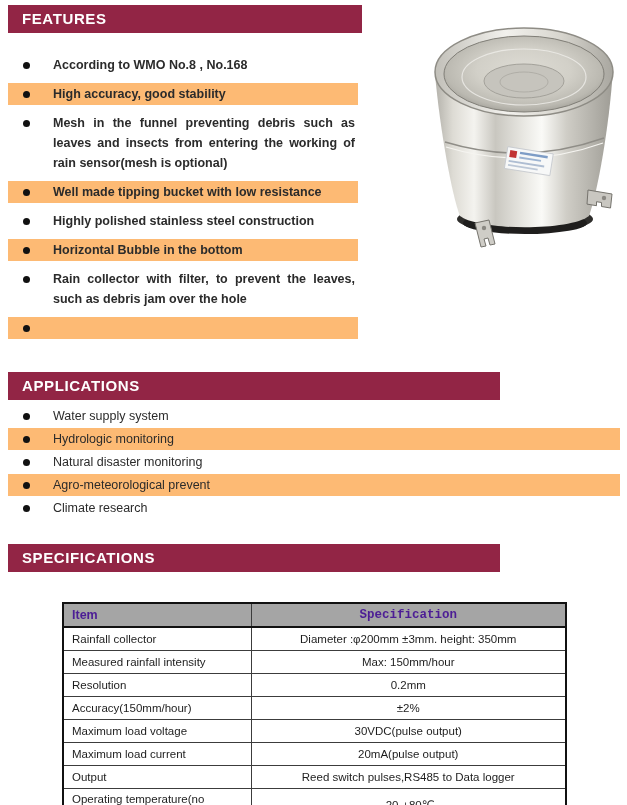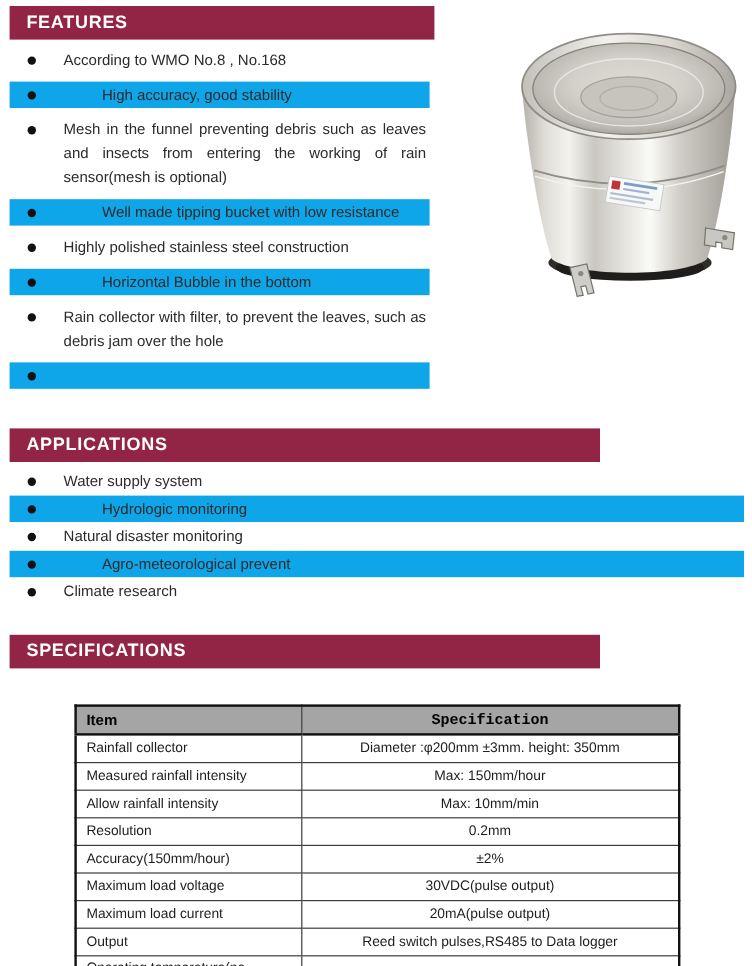--- a/index.html
+++ b/index.html
@@ -15,23 +15,23 @@
   .banner-features { margin:5px 0 0 8px; width:354px; }
   .banner-full { margin-left:8px; width:492px; }
 
   ul.blist { list-style:none; }
   .blist li { display:flex; align-items:flex-start; }
   .dot {
     flex:0 0 7px; width:7px; height:7px; border-radius:50%;
     background:#111; margin:8px 0 0 15px;
   }
   .li-text { font-size:12.5px; line-height:20px; padding:1px 0; margin-left:23px; }
-  .highlight { background:#0ea5e9;gap:32px; }
-
-  .features-list { width:350px; margin:6px 0 0 8px; }
+  .highlight { background:#fdba74; }
+
+  .features-list { width:350px; margin:21px 0 0 8px;font-weight:bold; }
   .features-list li { margin-bottom:7px; min-height:22px; }
   .features-list .li-text { width:302px; text-align:justify; }
 
   .apps-list { width:612px; margin:5px 0 0 8px; }
   .apps-list li { min-height:20px; margin-bottom:1px; }
 
   .spacer-a { height:26px; }
   .spacer-b { height:24px; }
 
   .product-photo { position:absolute; left:428px; top:20px; width:192px; height:230px; }
@@ -40,21 +40,21 @@
     margin:30px 0 0 62px; width:503px;
     border-collapse:collapse; table-layout:fixed;
     border:2px solid #111;
     font-size:11.5px; color:#1d1d1d;
   }
   .spec-table col.c-item { width:188px; }
   .spec-table col.c-spec { width:315px; }
   .spec-table th, .spec-table td { border:1px solid #3c3c3c; padding:4px 8px; height:23px; }
   .spec-table thead th {
     background:#a5a5a5; font-weight:bold; font-size:12.5px;
-    border-bottom:2px solid #111; color:#000000;
+    border-bottom:2px solid #111; color:#4c1d95;
   }
   .spec-table th.h-item { text-align:left; }
   .spec-table th.h-spec { text-align:center;font-family:Liberation Mono, monospace; }
   .spec-table td.t-item { text-align:left; }
   .spec-table td.t-spec { text-align:center; }
 </style>
 </head>
 <body>
 
 <div class="page">
@@ -203,24 +203,20 @@
     <tbody>
       <tr>
         <td class="t-item">Rainfall collector</td>
         <td class="t-spec">Diameter :φ200mm ±3mm. height: 350mm</td>
       </tr>
       <tr>
         <td class="t-item">Measured rainfall intensity</td>
         <td class="t-spec">Max: 150mm/hour</td>
       </tr>
       <tr>
-        <td class="t-item">Allow rainfall intensity</td>
-        <td class="t-spec">Max: 10mm/min</td>
-      </tr>
-      <tr>
         <td class="t-item">Resolution</td>
         <td class="t-spec">0.2mm</td>
       </tr>
       <tr>
         <td class="t-item">Accuracy(150mm/hour)</td>
         <td class="t-spec">±2%</td>
       </tr>
       <tr>
         <td class="t-item">Maximum load voltage</td>
         <td class="t-spec">30VDC(pulse output)</td>

